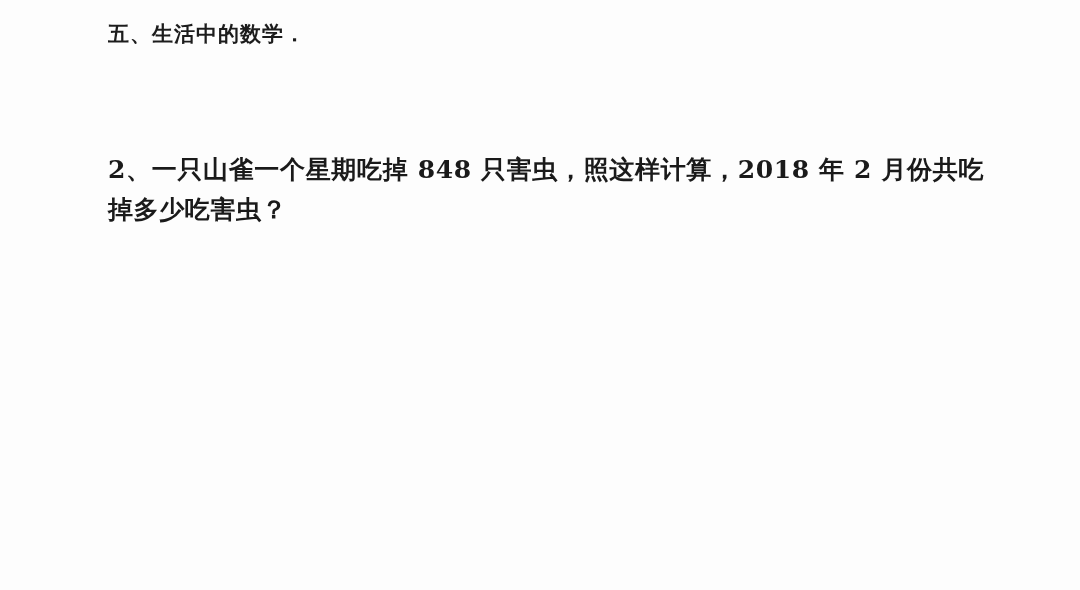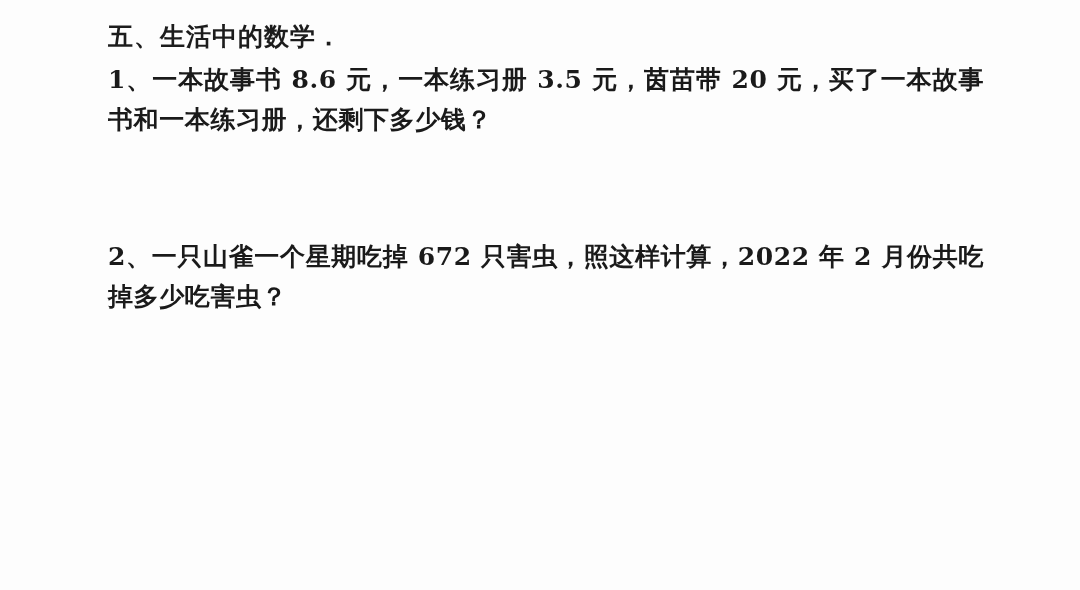--- a/index.html
+++ b/index.html
@@ -16,21 +16,21 @@
   .page {
     position: relative;
     width: 1080px;
     height: 590px;
     background: #fdfdfd;
     box-sizing: border-box;
     padding: 18px 96px 0 108px;
   }
   .section-heading {
     font-family: "DejaVu Serif", serif;
-    font-size: 25px;
+    font-size: 21px;
     font-weight: 700;
     color: #1c1c1c;
     letter-spacing: 1px;
     line-height: 1.5;
     margin: 0 0 4px 0;
     white-space: pre;
   }
   .problem {
     font-family: "DejaVu Serif", serif;
     font-size: 25px;
@@ -46,26 +46,23 @@
   .gap-2 { height: 130px; }
   .prob-block { margin: 0; }
 </style>
 </head>
 <body>
 
 <div class="page">
 
   <p class="section-heading">五、生活中的数学．</p>
 
-  <div class="prob-block">
-    <p class="problem"><span>1、</span><span>一本故事书 8.6 元，一本练习册 3.5 元，茵苗带 20 元，买了一本故事书和一本练习册，还剩下多少钱？</span></p>
-  </div>
 
   <div class="gap-1"></div>
 
   <div class="prob-block">
-    <p class="problem"><span>2、</span><span>一只山雀一个星期吃掉 672 只害虫，照这样计算，2022 年 2 月份共吃掉多少吃害虫？</span></p>
+    <p class="problem"><span>2、</span><span>一只山雀一个星期吃掉 848 只害虫，照这样计算，2018 年 2 月份共吃掉多少吃害虫？</span></p>
   </div>
 
   <div class="gap-2"></div>
 
 
 </div>
 
 </body></html>

